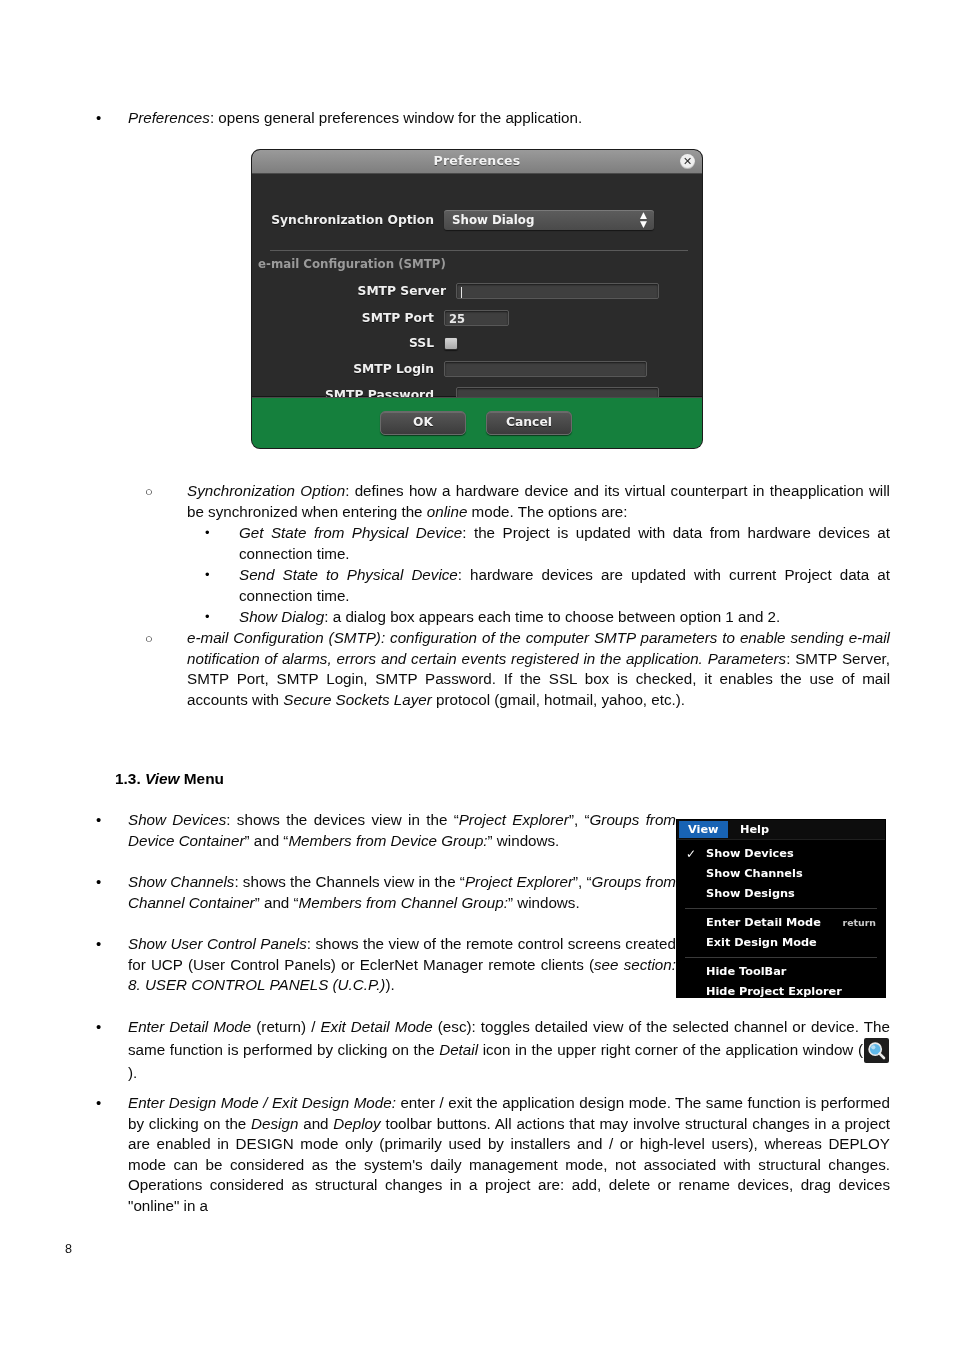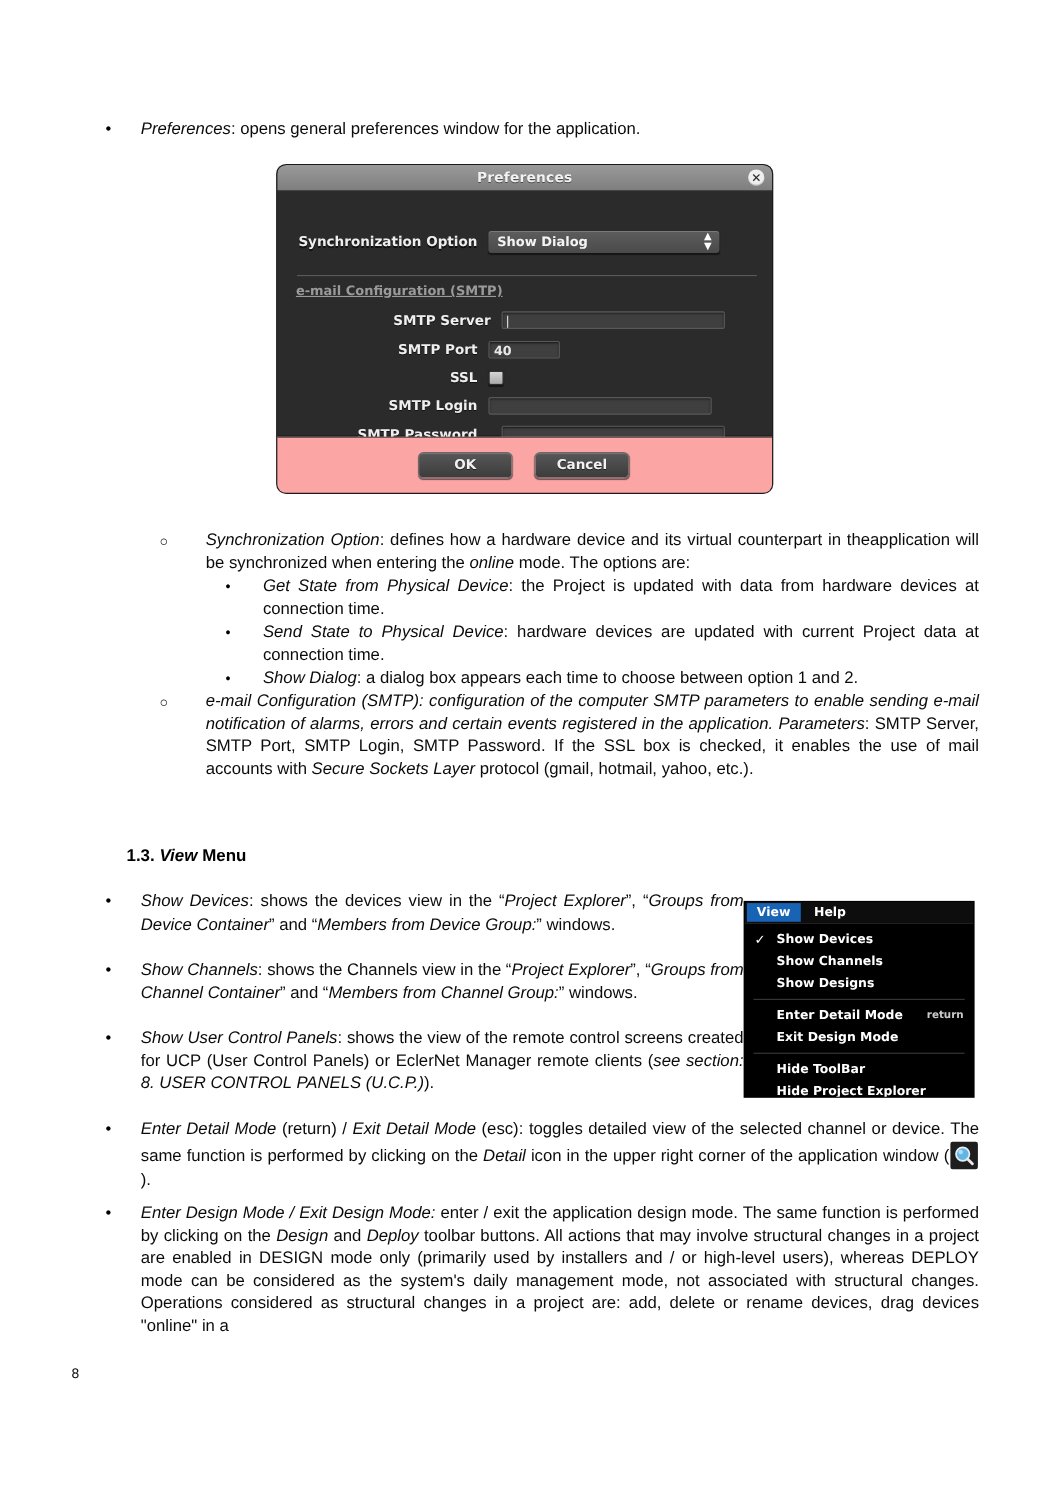--- a/index.html
+++ b/index.html
@@ -110,21 +110,21 @@
   }
   .prefs-body {
     position: relative;
     height: 222px;
     background: #2b2b2b;
     border-bottom: 1px solid #161616;
   }
   .prefs-footer {
     position: relative;
     height: 52px;
-    background: #fca5a5;
+    background: #15803d;
     border-top: 1px solid #4b4b4b;
   }
 
   .frow {
     position: absolute;
     display: flex;
     align-items: center;
   }
   .flabel {
     color: #efefef;
@@ -346,30 +346,30 @@
           <span>Show Dialog</span>
           <span class="combo-arrows">
               <span>▲</span>
               <span>▼</span>
             </span>
         </div>
       </div>
 
       <div class="sep" style="top:76px;"></div>
 
-      <div class="sec-label" style="left:17px; top:83px;text-decoration:underline;">e-mail Configuration (SMTP)</div>
+      <div class="sec-label" style="left:6px; top:83px;">e-mail Configuration (SMTP)</div>
 
       <div class="frow" style="left:12px; top:109px; width:430px;">
         <div class="flabel" style="width:192px;">SMTP Server</div>
         <div class="tinput" style="width:203px;"><span class="caret"></span><span></span></div>
       </div>
 
       <div class="frow" style="left:0; top:136px; width:430px;">
         <div class="flabel" style="width:192px;">SMTP Port</div>
-        <div class="tinput" style="width:65px;">40</div>
+        <div class="tinput" style="width:65px;">25</div>
       </div>
 
       <div class="frow" style="left:0; top:162px; width:430px;">
         <div class="flabel" style="width:192px;">SSL</div>
         <div class="chk"></div>
       </div>
 
       <div class="frow" style="left:0; top:187px; width:430px;">
         <div class="flabel" style="width:192px;">SMTP Login</div>
         <div class="tinput" style="width:203px;"></div>

